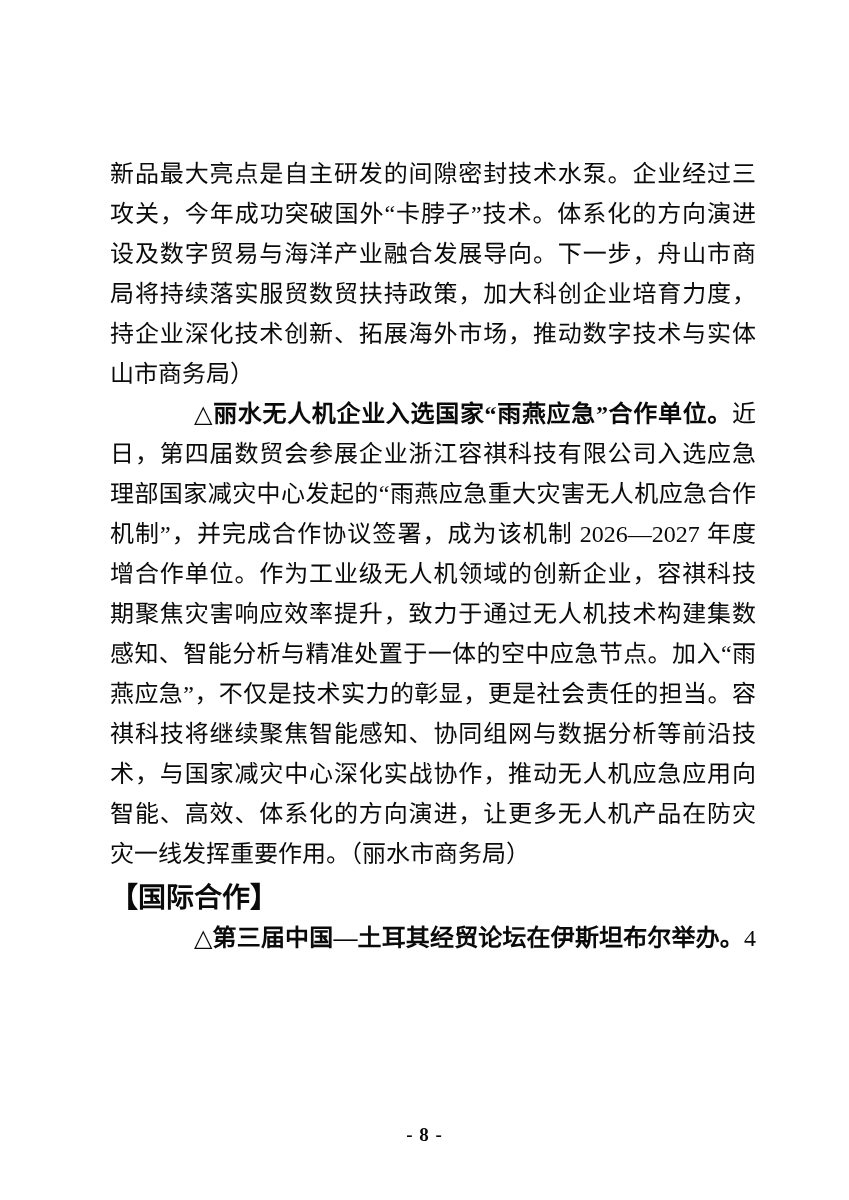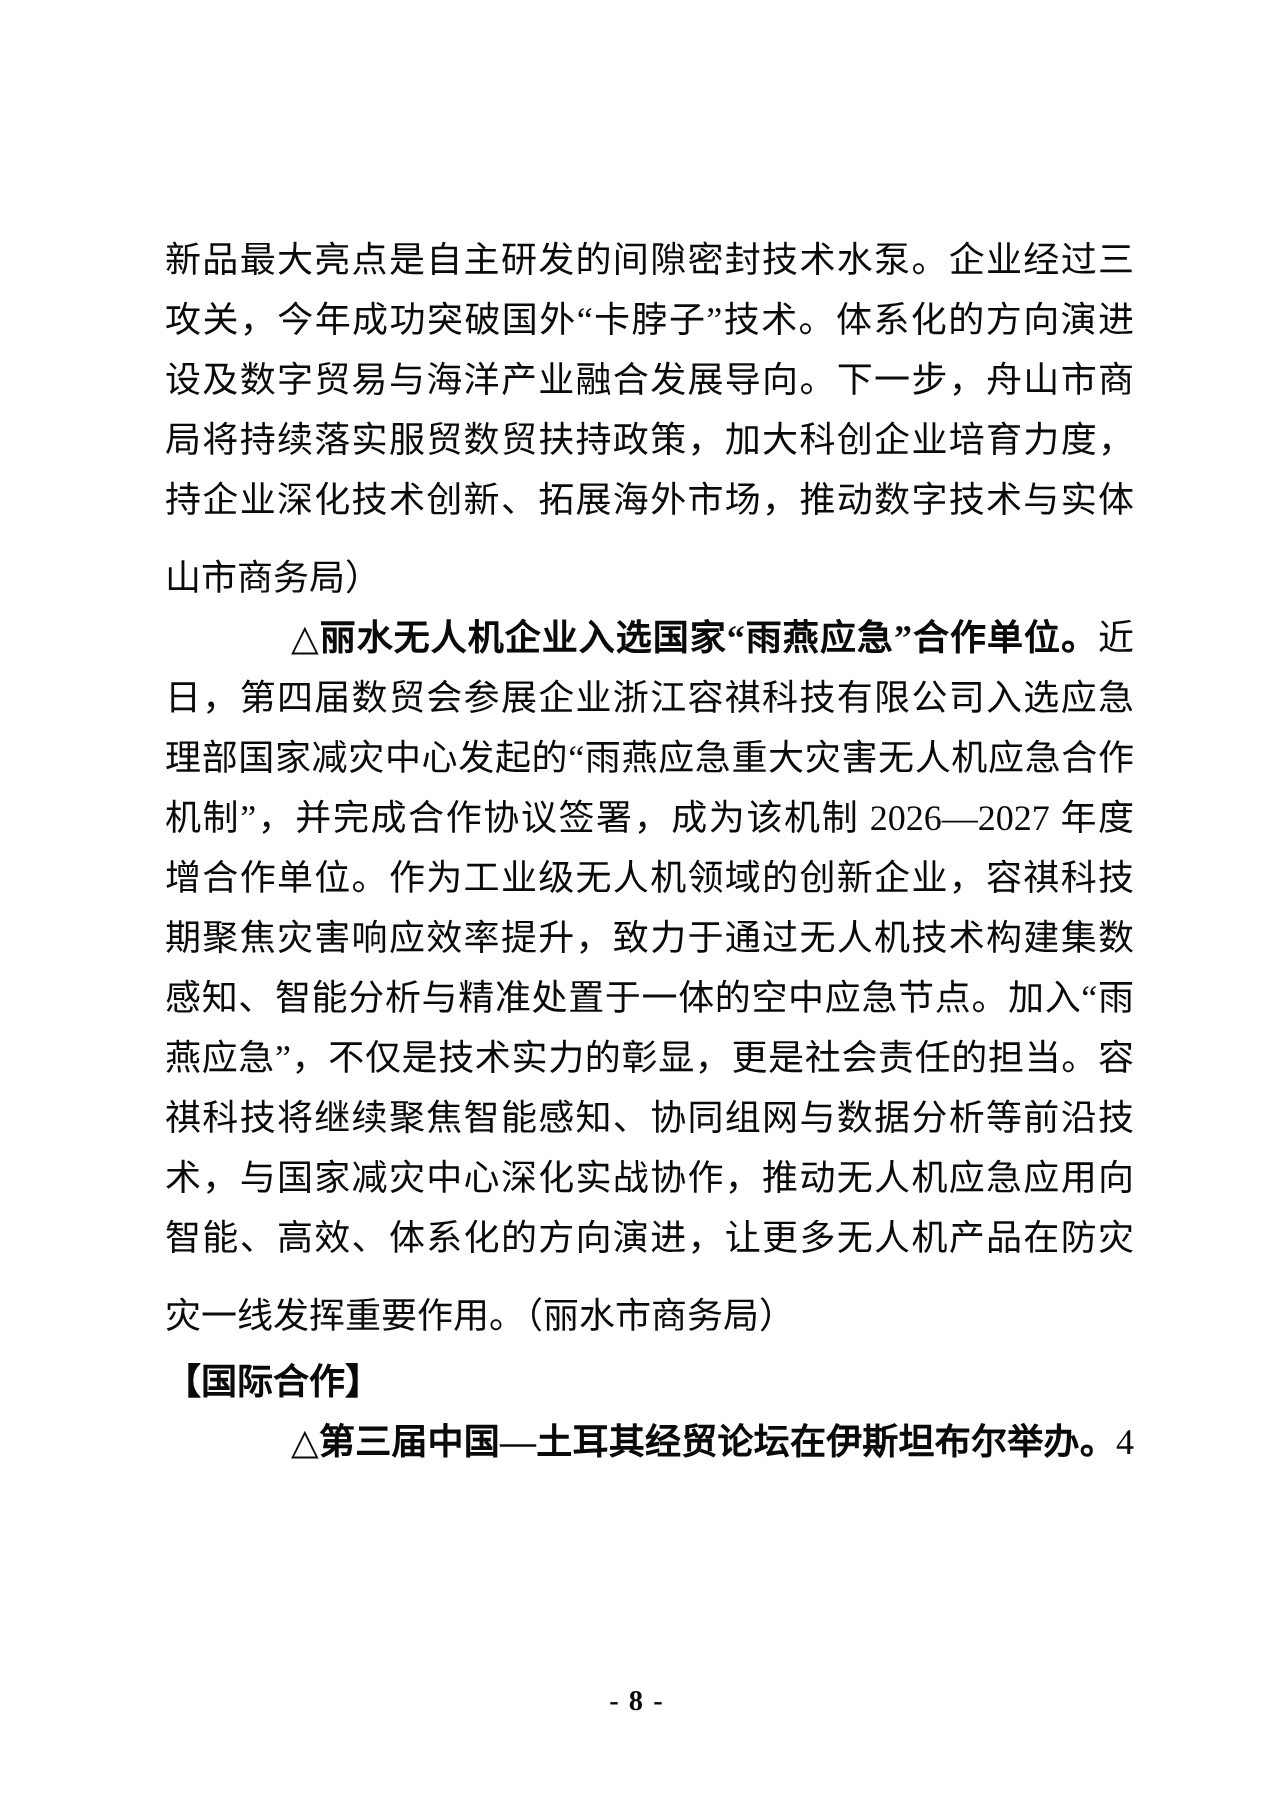--- a/index.html
+++ b/index.html
@@ -26,30 +26,29 @@
   .line {
     height: 40px;
     text-align: justify;
     text-align-last: justify;
     text-justify: inter-character;
     overflow: hidden;
   }
   .line.flush {
     text-align: right;
     text-align-last: left;
-    margin-top: 12px;
   }
   .line.indent { text-indent: 48px; }
   .bold { font-weight: bold; margin-left: 36px; }
   .section-heading {
     height: 40px;
     margin-top: 4px;
-    font-family: Liberation Serif, serif;
+    font-family: Liberation Sans, sans-serif;
     font-weight: bold;
-    font-size: 24px;
+    font-size: 28px;
     text-align: left;
   }
   .page-footer {
     position: absolute;
     left: 0;
     right: 0;
     top: 1124px;
     text-align: center;
     font-size: 19px;
     font-weight: bold;

